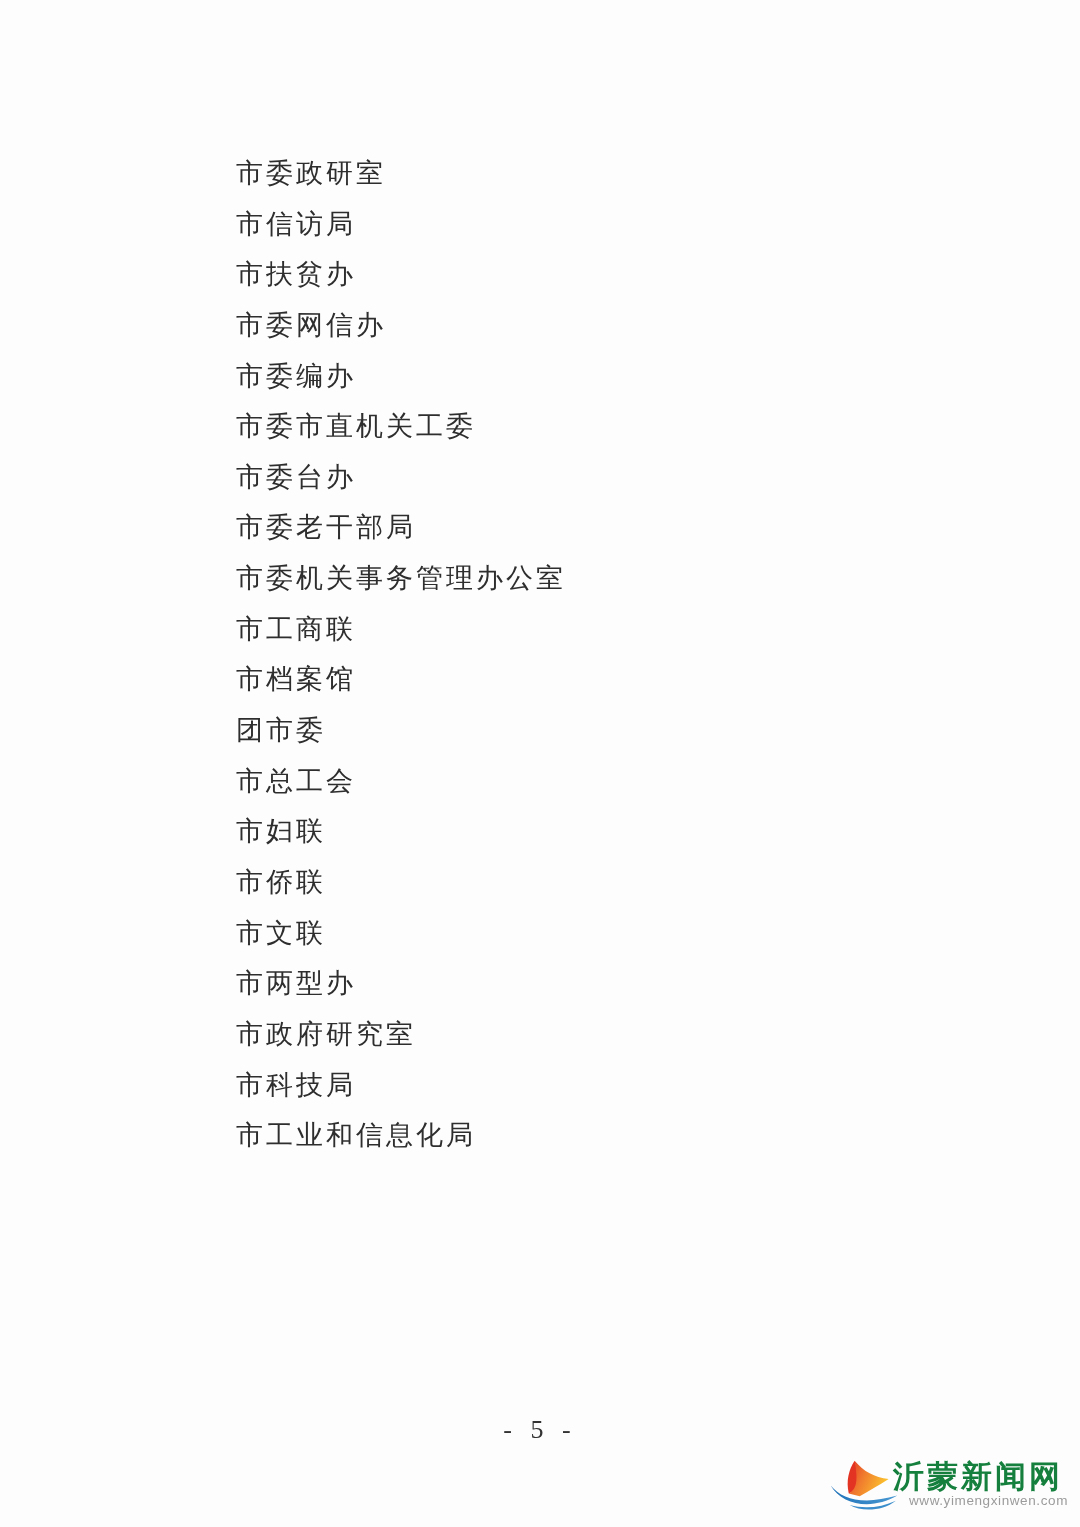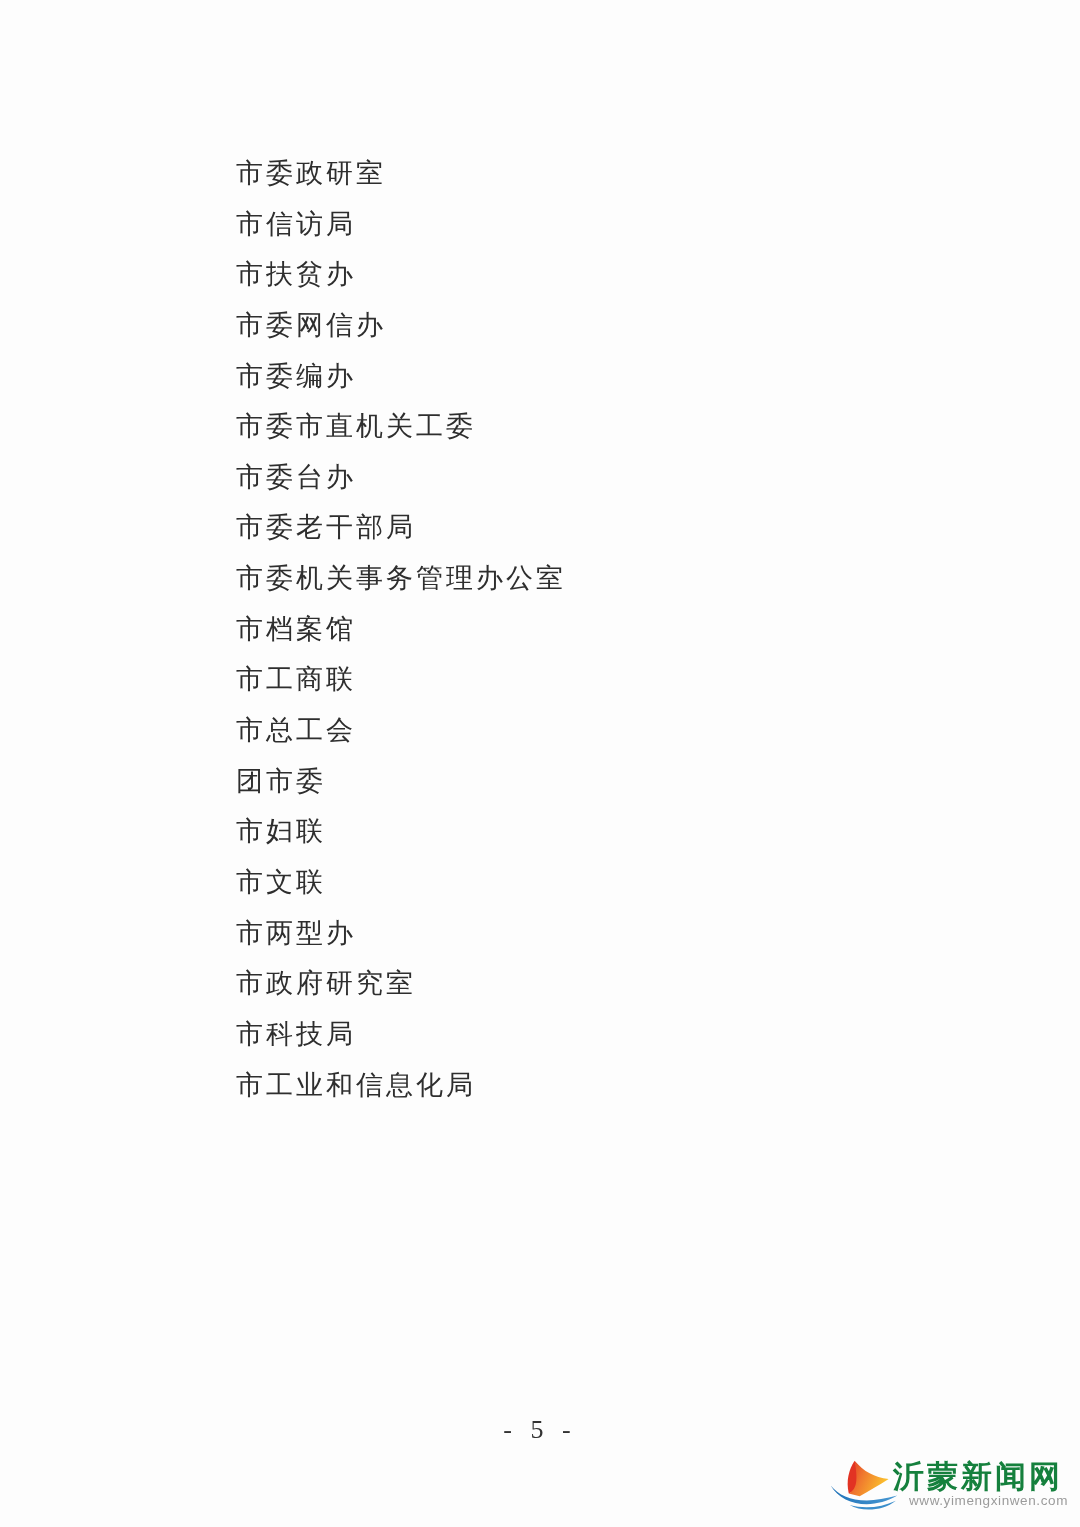--- a/index.html
+++ b/index.html
@@ -94,25 +94,26 @@
   <ul class="dept-list">
       <li class="dept-item">市委政研室</li>
       <li class="dept-item">市信访局</li>
       <li class="dept-item">市扶贫办</li>
       <li class="dept-item">市委网信办</li>
       <li class="dept-item">市委编办</li>
       <li class="dept-item">市委市直机关工委</li>
       <li class="dept-item">市委台办</li>
       <li class="dept-item">市委老干部局</li>
       <li class="dept-item">市委机关事务管理办公室</li>
+      <li class="dept-item">市工商联</li>
       <li class="dept-item">市档案馆</li>
-      <li class="dept-item">市工商联</li>
+      <li class="dept-item">团市委</li>
       <li class="dept-item">市总工会</li>
-      <li class="dept-item">团市委</li>
       <li class="dept-item">市妇联</li>
+      <li class="dept-item">市侨联</li>
       <li class="dept-item">市文联</li>
       <li class="dept-item">市两型办</li>
       <li class="dept-item">市政府研究室</li>
       <li class="dept-item">市科技局</li>
       <li class="dept-item">市工业和信息化局</li>
     </ul>
 
   <div class="page-number">- 5 -</div>
 
   <div class="logo">

